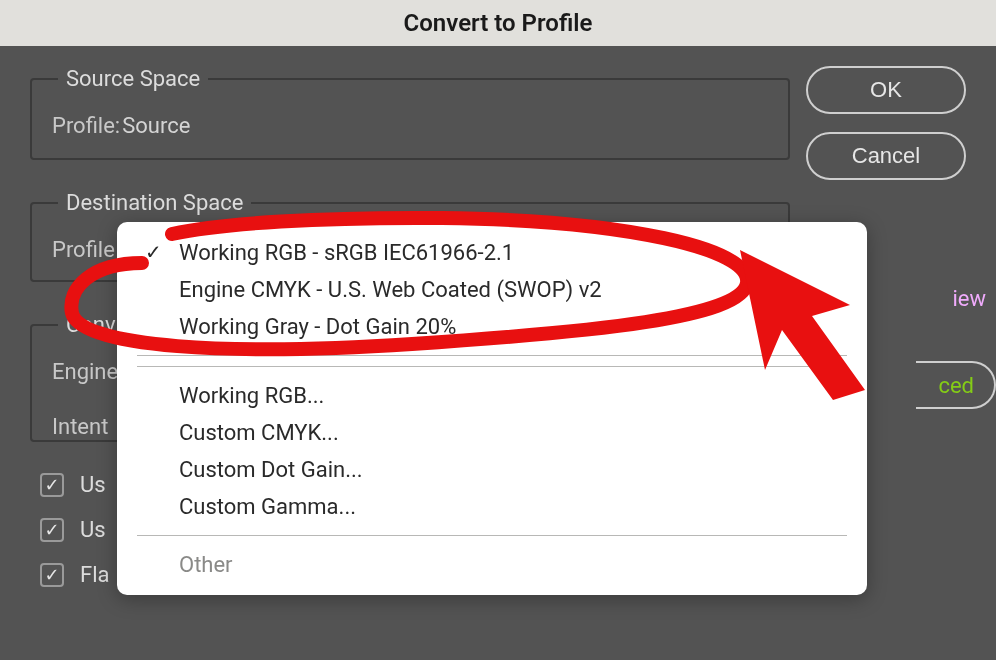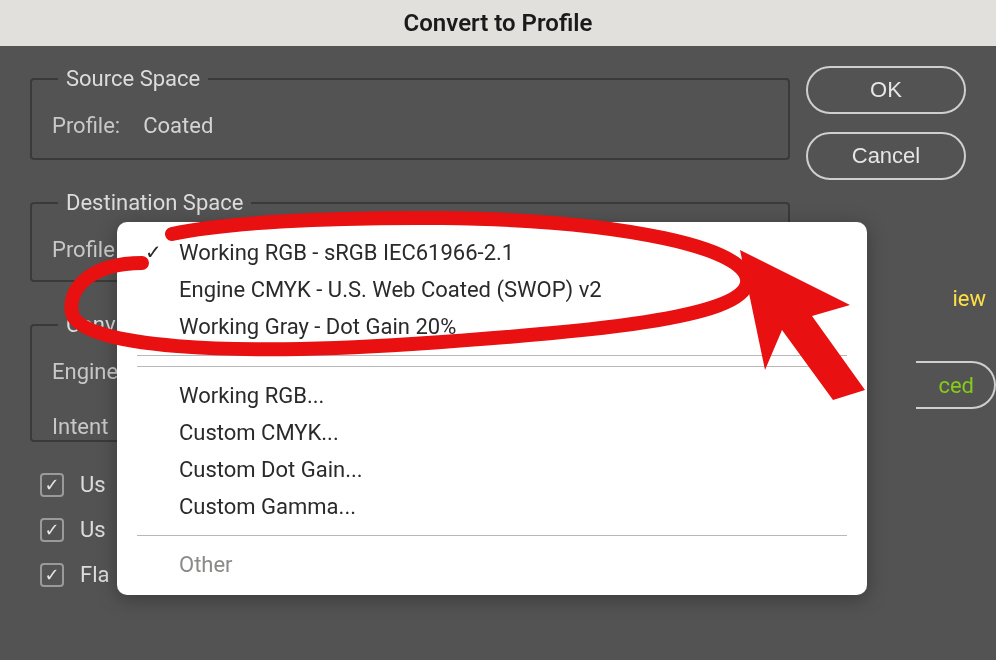--- a/index.html
+++ b/index.html
@@ -46,21 +46,21 @@
       margin-top: 12px;
     }
     .row {
       display: flex;
       align-items: center;
       font-size: 22px;
       color: #c8c8c8;
       margin-top: 4px;
     }
     .row .label {
-      margin-right: 23px;
+      margin-right: 2px;
       color: #c8c8c8;
     }
     .row .value {
       color: #d4d4d4;
     }
     .buttons {
       position: absolute;
       right: 30px;
       top: 20px;
       width: 160px;
@@ -94,21 +94,21 @@
       font-size: 22px;
       display: flex;
       align-items: center;
       justify-content: flex-end;
       padding-right: 20px;
     }
     .preview-partial {
       position: absolute;
       right: 10px;
       top: 240px;
-      color: #fde047;
+      color: #f0abfc;
       font-size: 22px;
     }
     .cb-row {
       display: flex;
       align-items: center;
       font-size: 22px;
       color: #dcdcdc;
       margin-bottom: 20px;
       margin-left: 10px;
     }
@@ -202,21 +202,21 @@
   <div class="title-bar">
     <span>Convert to Profile</span>
   </div>
 
   <div class="content">
 
     <fieldset>
       <legend>Source Space</legend>
       <div class="row">
         <span class="label">Profile:</span>
-        <span class="value">Coated</span>
+        <span class="value">Source</span>
       </div>
     </fieldset>
 
     <fieldset class="fieldset-dest">
       <legend>Destination Space</legend>
       <div class="row">
         <span class="label">Profile</span>
       </div>
     </fieldset>
 

